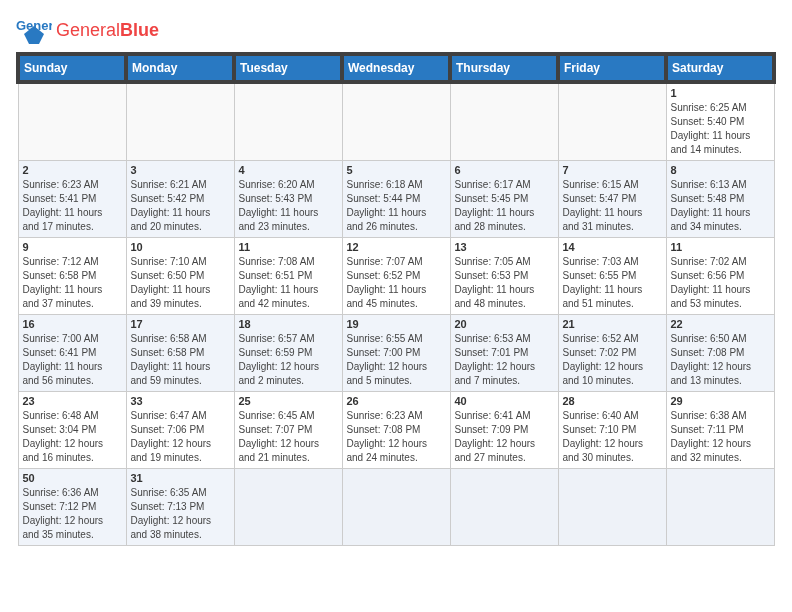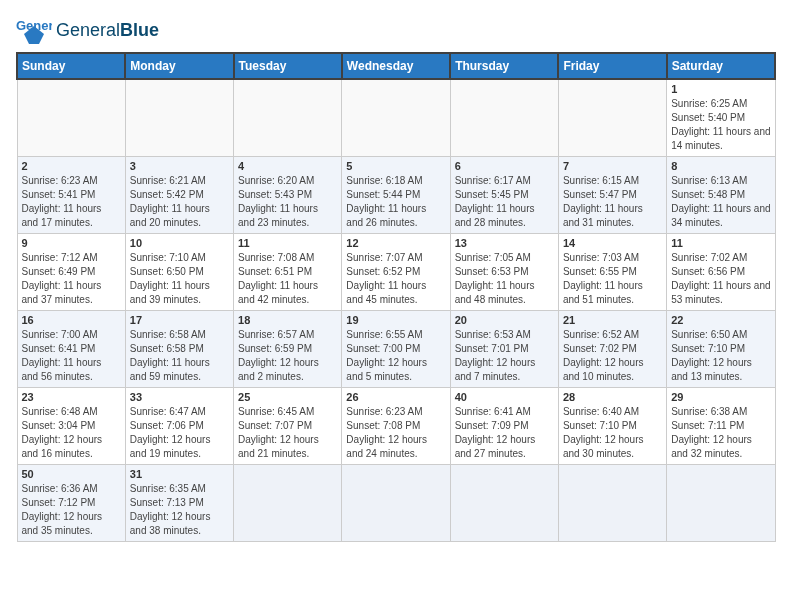--- a/index.html
+++ b/index.html
@@ -17,21 +17,21 @@
       margin-bottom: 8px;
     }
     .logo {
       display: flex;
       align-items: center;
       gap: 4px;
     }
     .logo-text {
       font-size: 18px;
       font-weight: normal;
-      color: #0c4a6e;
+      color: #ef4444;
       line-height: 1;
     }
     .logo-text span {
       font-weight: bold;
     }
     .logo-icon {
       width: 36px;
       height: 28px;
     }
     .title-block {
@@ -52,21 +52,21 @@
       border-collapse: collapse;
       border: 1px solid #ccc;
     }
     .calendar th {
       background-color: #2979c2;
       color: #fff;
       font-size: 12px;
       font-weight: bold;
       padding: 5px 4px;
       text-align: left;
-      border: 2px solid #404040;
+      border: 4px solid #404040;
     }
     .calendar td {
       vertical-align: top;
       border: 1px solid #ccc;
       padding: 3px 4px;
       font-size: 9.5px;
       color: #333;
       width: calc(100% / 7);
       min-height: 70px;
       background: #fff;
@@ -190,21 +190,21 @@
           <div class="day-info">Sunrise: 6:13 AM
 Sunset: 5:48 PM
 Daylight: 11 hours
 and 34 minutes.</div>
         </td>
       </tr>
       <tr>
         <td>
           <span class="day-number">9</span>
           <div class="day-info">Sunrise: 7:12 AM
-Sunset: 6:49 PM
+Sunset: 6:58 PM
 Daylight: 11 hours
 and 37 minutes.</div>
         </td>
         <td>
           <span class="day-number">10</span>
           <div class="day-info">Sunrise: 7:10 AM
 Sunset: 6:50 PM
 Daylight: 11 hours
 and 39 minutes.</div>
         </td>
@@ -283,21 +283,21 @@
         <td>
           <span class="day-number">21</span>
           <div class="day-info">Sunrise: 6:52 AM
 Sunset: 7:02 PM
 Daylight: 12 hours
 and 10 minutes.</div>
         </td>
         <td>
           <span class="day-number">22</span>
           <div class="day-info">Sunrise: 6:50 AM
-Sunset: 7:10 PM
+Sunset: 7:08 PM
 Daylight: 12 hours
 and 13 minutes.</div>
         </td>
       </tr>
       <tr>
         <td>
           <span class="day-number">23</span>
           <div class="day-info">Sunrise: 6:48 AM
 Sunset: 3:04 PM
 Daylight: 12 hours

